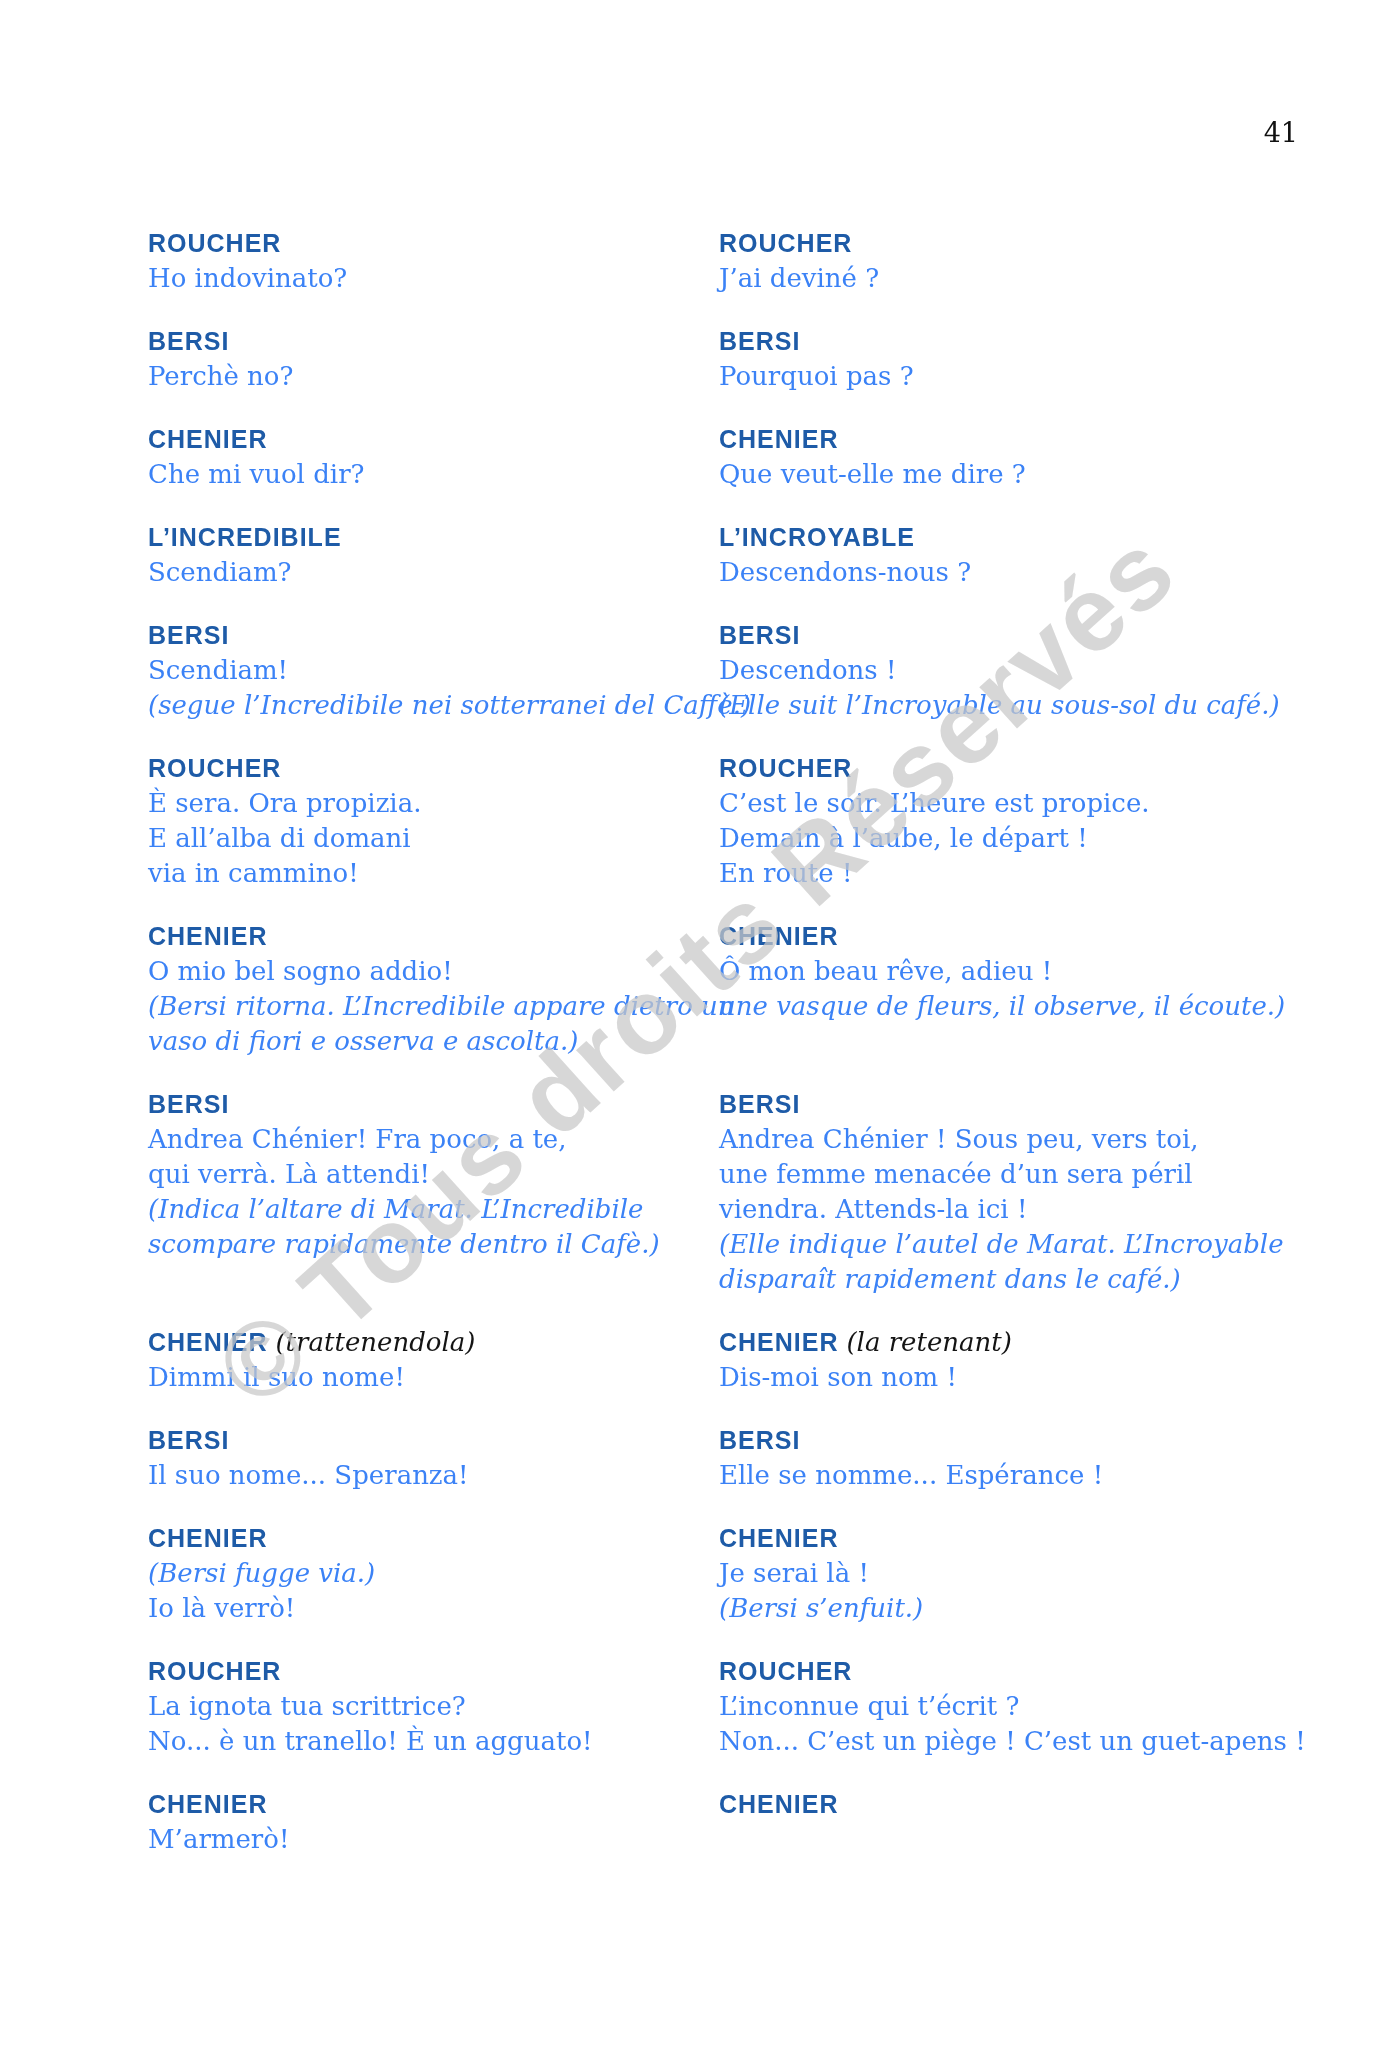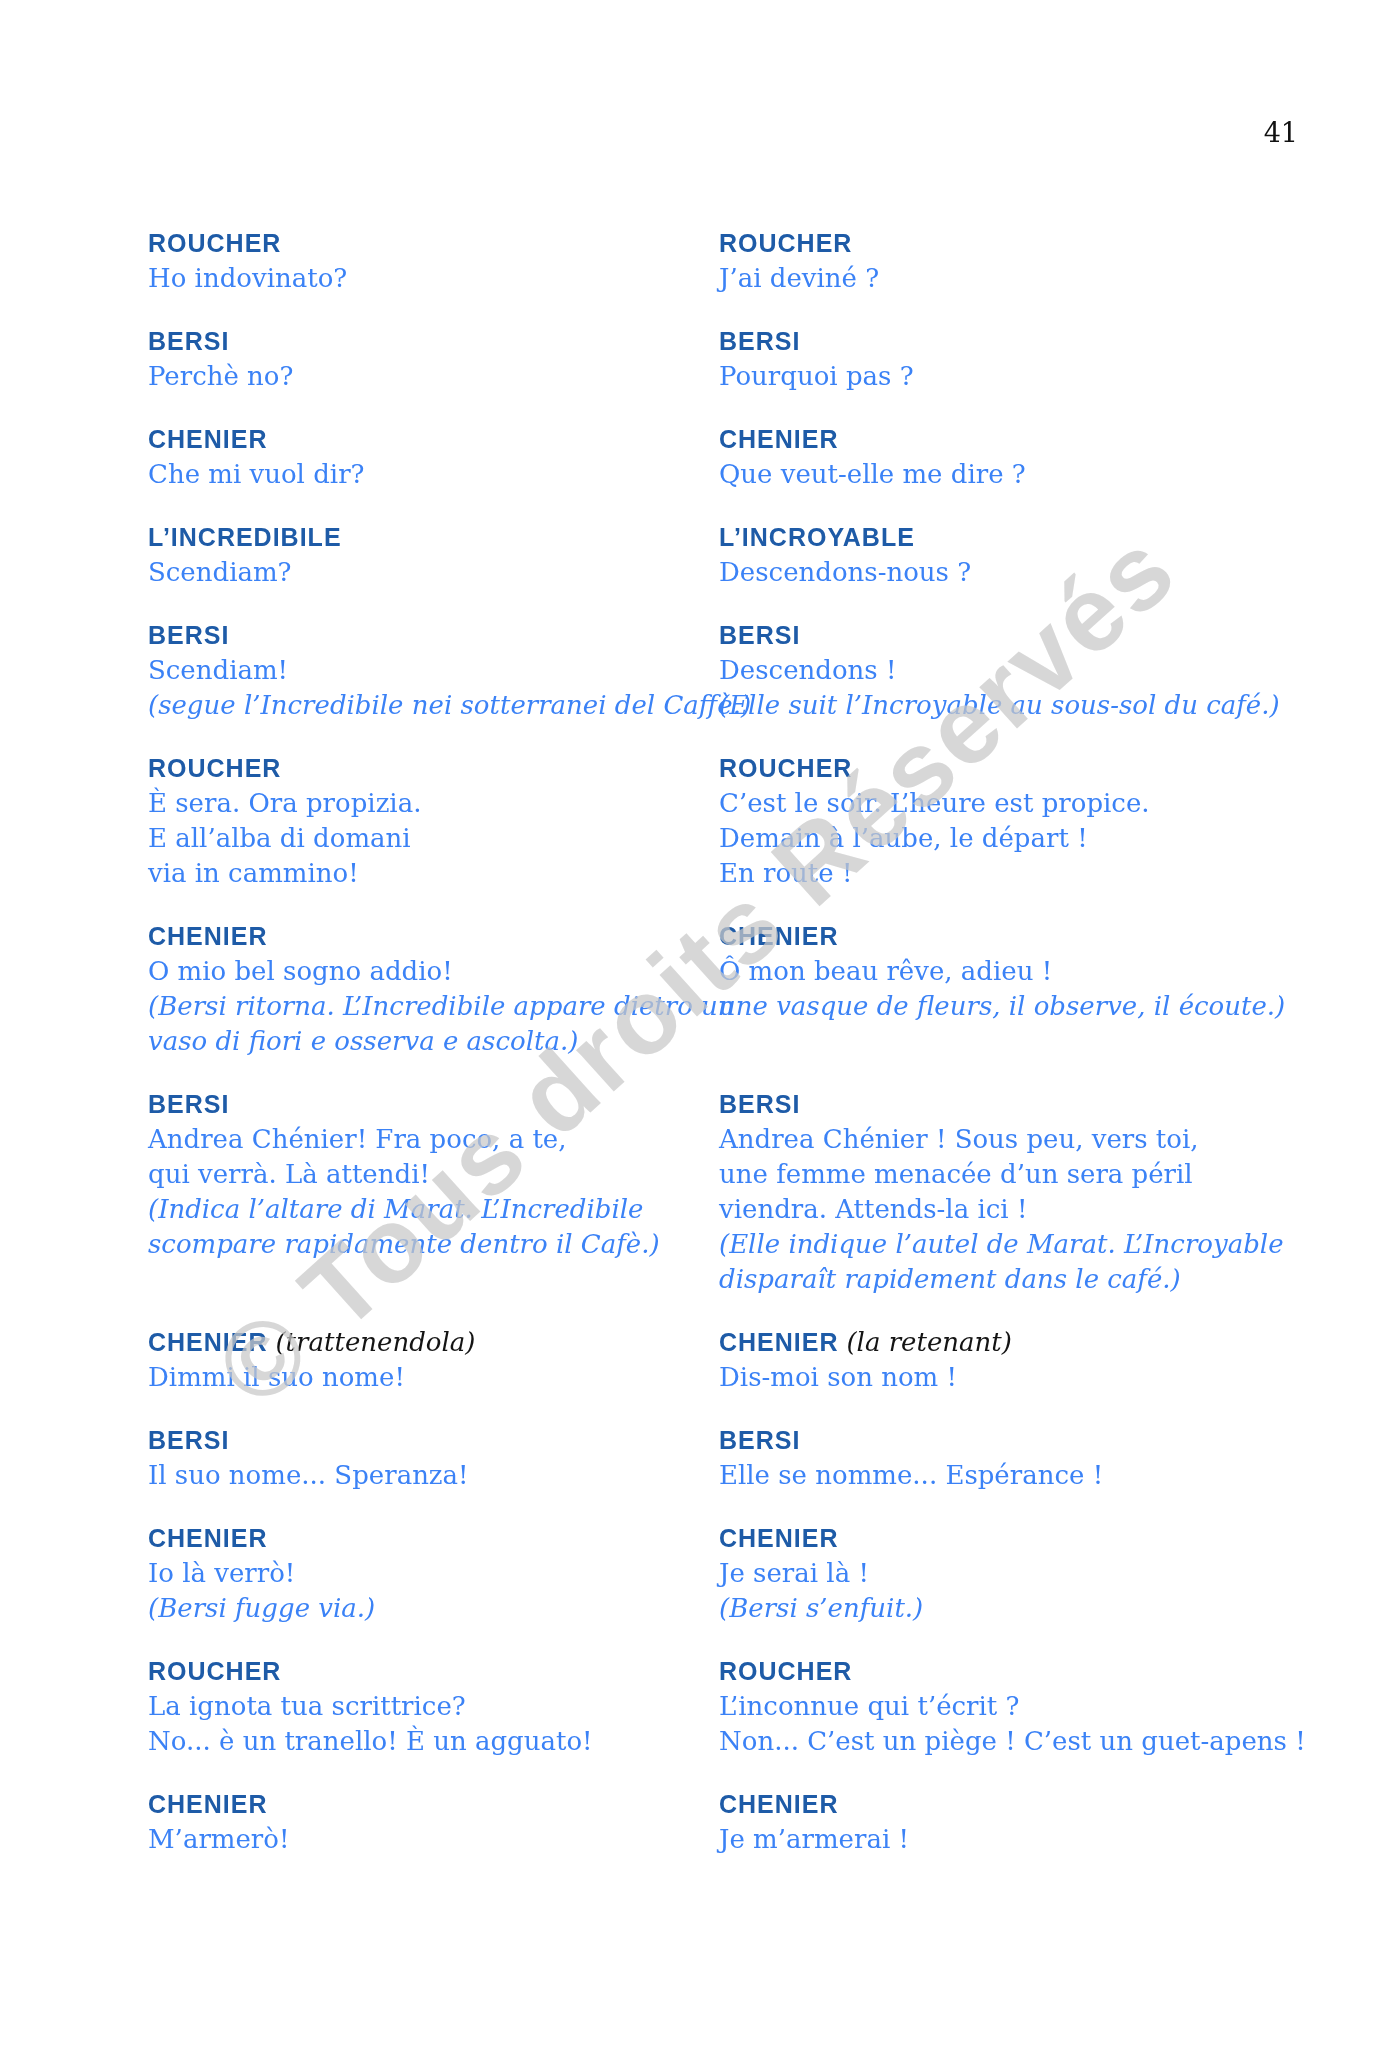--- a/index.html
+++ b/index.html
@@ -188,22 +188,22 @@
         <div class="line">Il suo nome... Speranza!</div>
       </div>
       <div class="cell">
         <div class="speaker"><span>BERSI</span></div>
         <div class="line">Elle se nomme... Espérance !</div>
       </div>
     </div>
     <div class="row">
       <div class="cell">
         <div class="speaker"><span>CHENIER</span></div>
+        <div class="line stage">(Bersi fugge via.)</div>
         <div class="line">Io là verrò!</div>
-        <div class="line stage">(Bersi fugge via.)</div>
       </div>
       <div class="cell">
         <div class="speaker"><span>CHENIER</span></div>
         <div class="line">Je serai là !</div>
         <div class="line stage">(Bersi s’enfuit.)</div>
       </div>
     </div>
     <div class="row">
       <div class="cell">
         <div class="speaker"><span>ROUCHER</span></div>
@@ -216,18 +216,17 @@
         <div class="line">Non... C’est un piège ! C’est un guet-apens !</div>
       </div>
     </div>
     <div class="row">
       <div class="cell">
         <div class="speaker"><span>CHENIER</span></div>
         <div class="line">M’armerò!</div>
       </div>
       <div class="cell">
         <div class="speaker"><span>CHENIER</span></div>
-        <div class="line">Je m’armerai !</div>
       </div>
     </div>
   </div>
 
 <div class="watermark">© Tous droits Réservés</div>
 
 </body></html>

